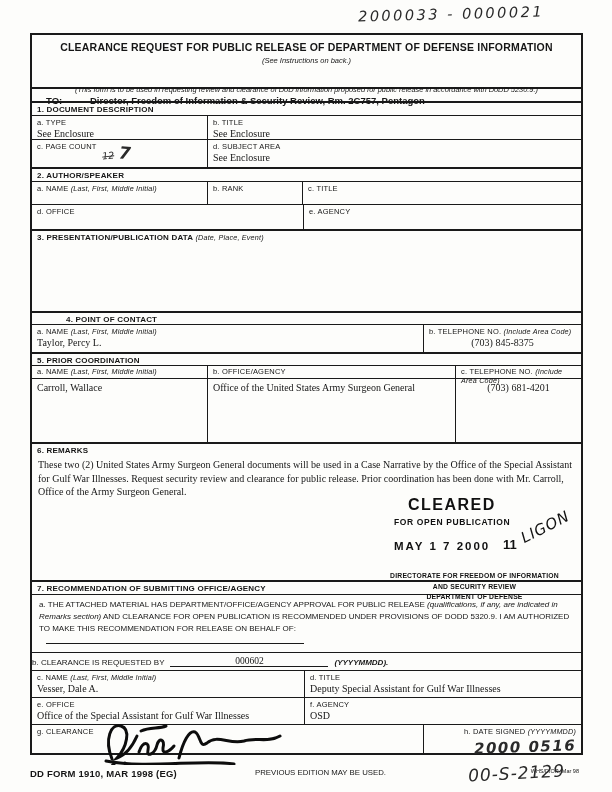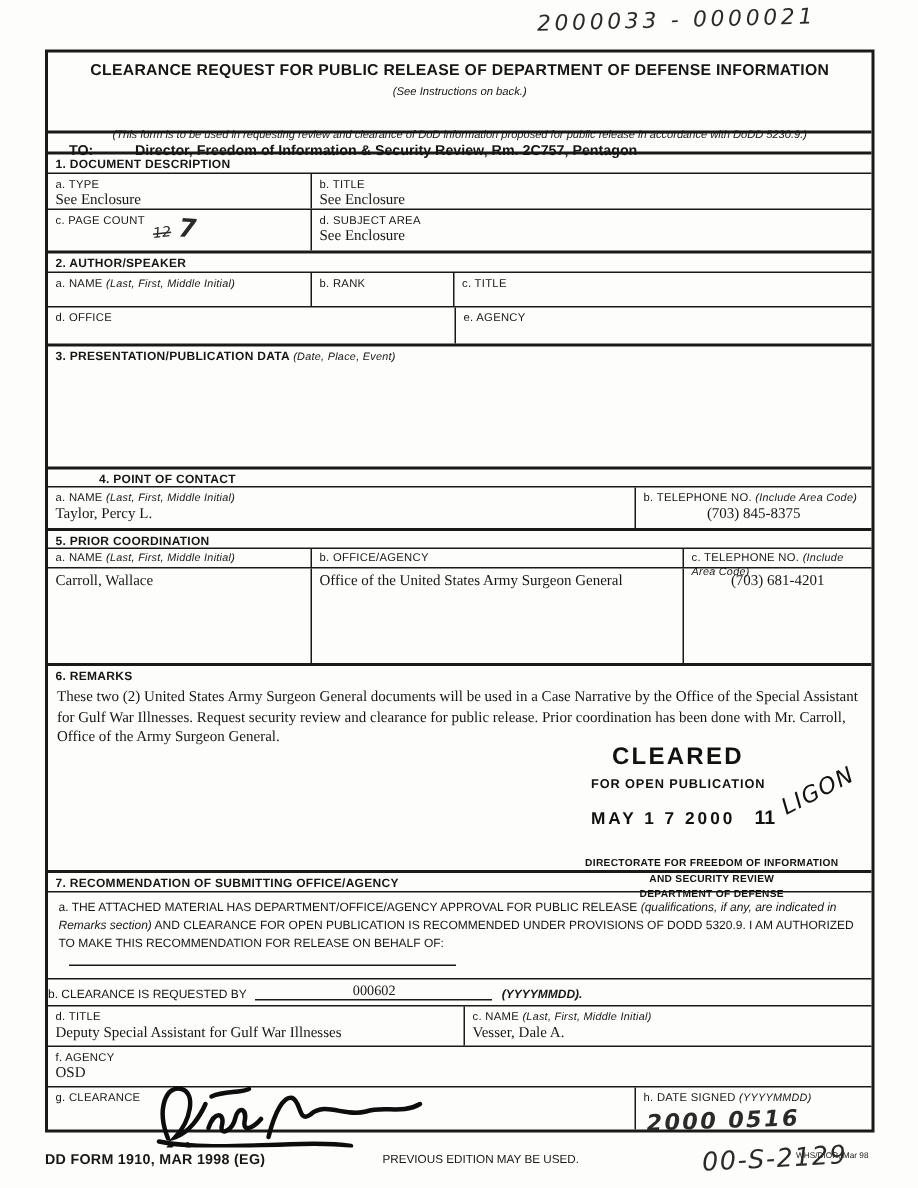--- a/index.html
+++ b/index.html
@@ -165,30 +165,34 @@
 
     <div class="sechead bt2" style="height:14px;">7. RECOMMENDATION OF SUBMITTING OFFICE/AGENCY</div>
     <div class="sev-a bt1">
       <span>a. THE ATTACHED MATERIAL HAS DEPARTMENT/OFFICE/AGENCY APPROVAL FOR PUBLIC RELEASE </span><span class="it">(qualifications, if any, are indicated in Remarks section)</span><span> AND CLEARANCE FOR OPEN PUBLICATION IS RECOMMENDED UNDER PROVISIONS OF DODD 5320.9.  I AM AUTHORIZED TO MAKE THIS RECOMMENDATION FOR RELEASE ON BEHALF OF:</span>
       <div class="aline"></div>
     </div>
     <div class="brow bt1">
       <span>b. CLEARANCE IS REQUESTED BY</span><span class="bval">000602</span><span class="bsfx">(YYYYMMDD).</span>
     </div>
     <div class="row bt1" style="height:27px;">
-      <div class="cell" style="flex:1;">
-        <div class="lbl">d. TITLE</div>
-        <div class="val">Deputy Special Assistant for Gulf War Illnesses</div>
-      </div>
       <div class="cell" style="width:272px;">
         <div class="lbl"><span>c. NAME</span> <span class="paren">(Last, First, Middle Initial)</span></div>
         <div class="val">Vesser, Dale A.</div>
       </div>
+      <div class="cell" style="flex:1;">
+        <div class="lbl">d. TITLE</div>
+        <div class="val">Deputy Special Assistant for Gulf War Illnesses</div>
+      </div>
     </div>
     <div class="row bt1" style="height:27px;">
+      <div class="cell" style="width:272px;">
+        <div class="lbl">e. OFFICE</div>
+        <div class="val">Office of the Special Assistant for Gulf War Illnesses</div>
+      </div>
       <div class="cell" style="flex:1;">
         <div class="lbl">f. AGENCY</div>
         <div class="val">OSD</div>
       </div>
     </div>
     <div class="row bt1" style="height:29px;">
       <div class="cell" style="width:391px;overflow:visible;">
         <div class="lbl">g. CLEARANCE</div>
         <div class="sigwrap">
           <svg width="215" height="46" viewBox="0 0 215 46" xmlns="http://www.w3.org/2000/svg">
@@ -196,21 +200,21 @@
               <path d="M28,40 C20,20 27,4 37,7 C47,10 43,28 33,39 C42,36 49,26 53,17"></path>
               <path d="M55,33 C59,21 66,23 64,31 C62,39 71,35 73,26 C75,18 81,20 79,29 C78,36 85,33 90,27"></path>
               <path d="M57,12 C66,8 75,10 82,7"></path>
               <path d="M95,39 C99,23 105,11 111,13 C117,16 115,30 123,24 C133,15 146,26 160,22 C172,18 184,24 196,17"></path>
               <path d="M22,42 C62,50 118,40 150,45"></path>
               <path d="M30,45 C22,49 46,51 41,44"></path>
             </g>
           </svg>
         </div>
       </div>
-      <div class="cell" style="flex:1;">
+      <div class="cell" style="flex:1;text-align:right;">
         <div class="lbl"><span>h. DATE SIGNED</span> <span class="paren">(YYYYMMDD)</span></div>
         <div class="hw datehw">2000 0516</div>
       </div>
     </div>
   </div>
 
   <div class="stamp st-cleared">CLEARED</div>
   <div class="stamp st-open">FOR OPEN PUBLICATION</div>
   <div class="stamp st-date">MAY 1 7 2000</div>
   <div class="stamp st-11">11</div>

